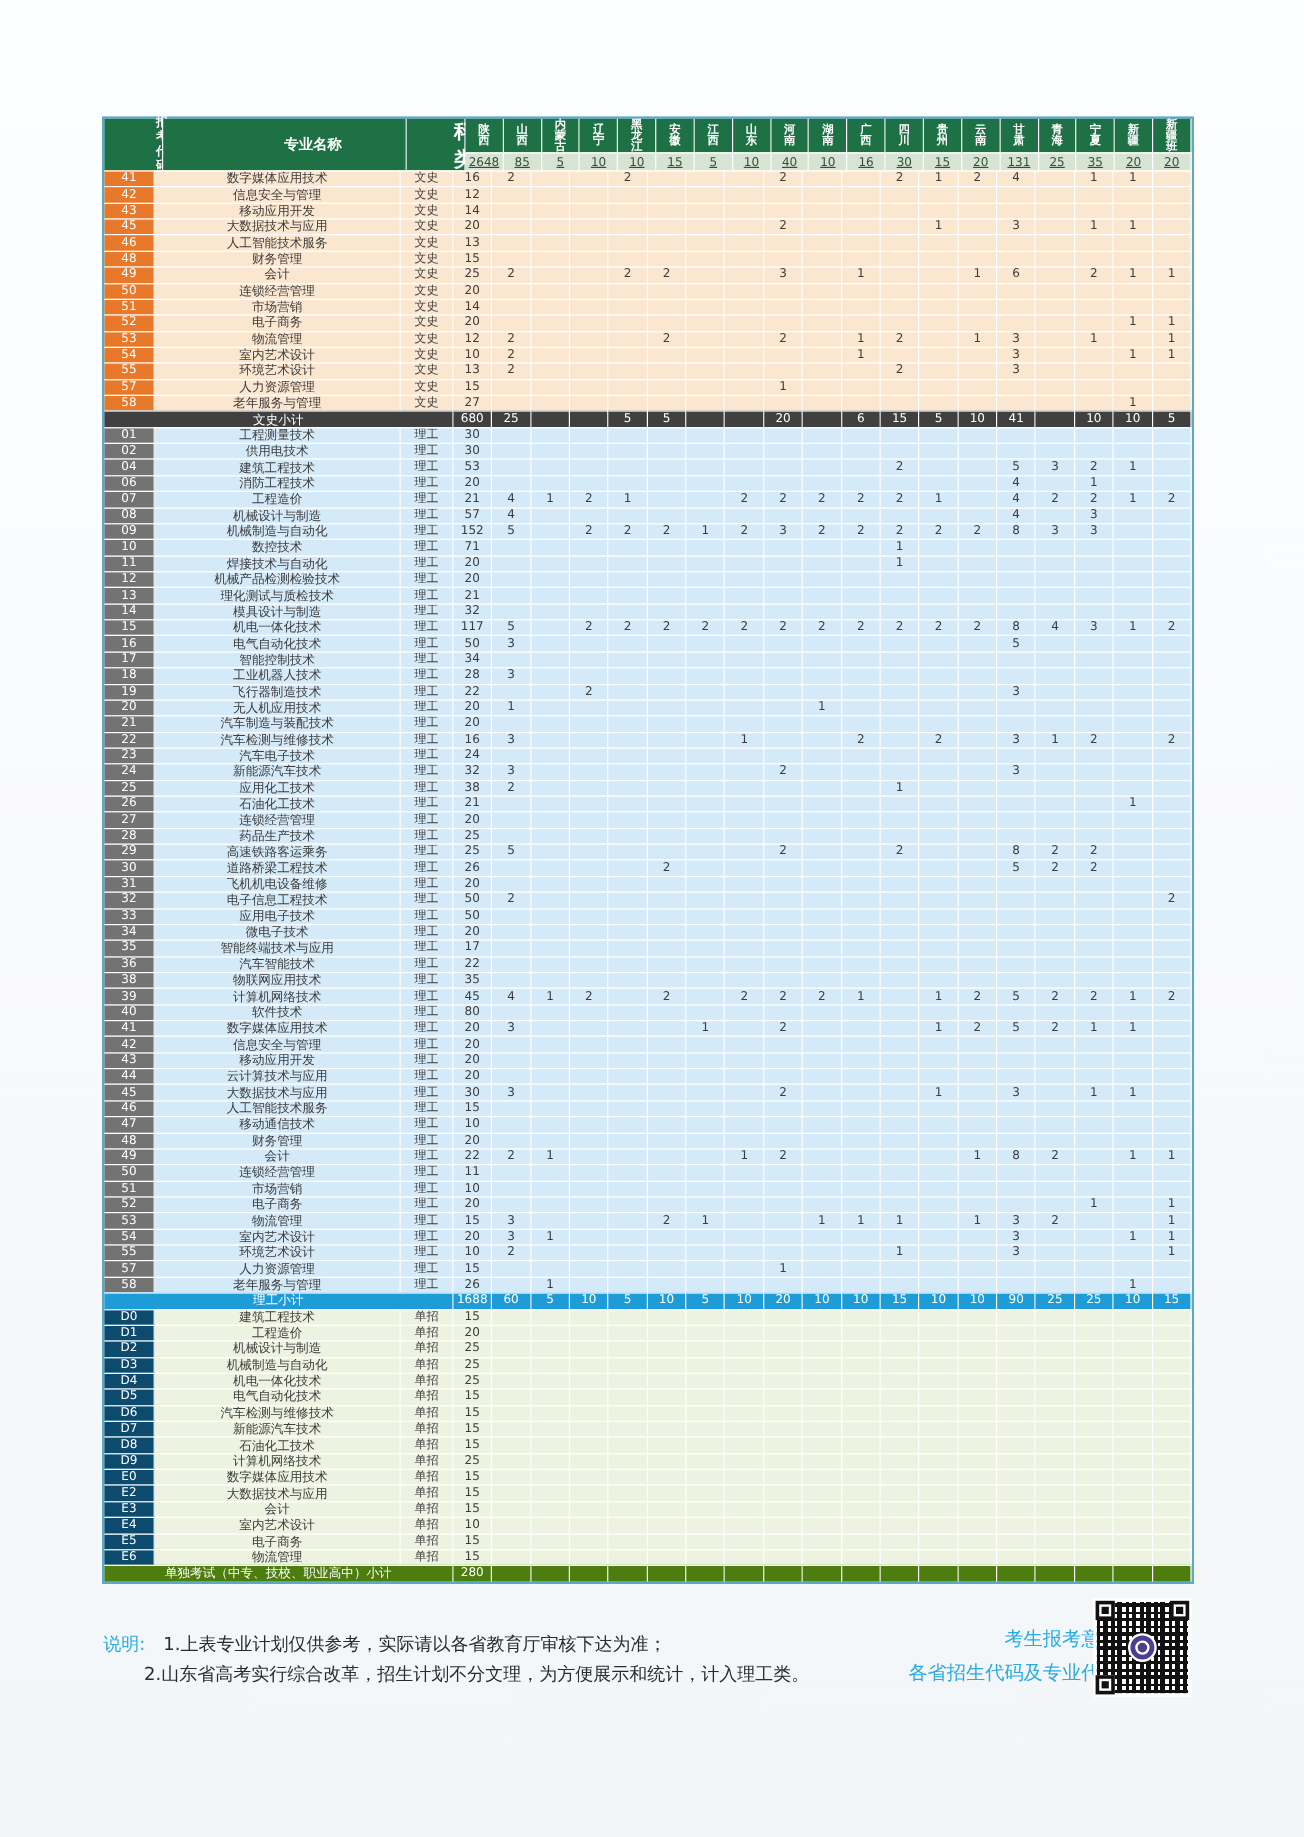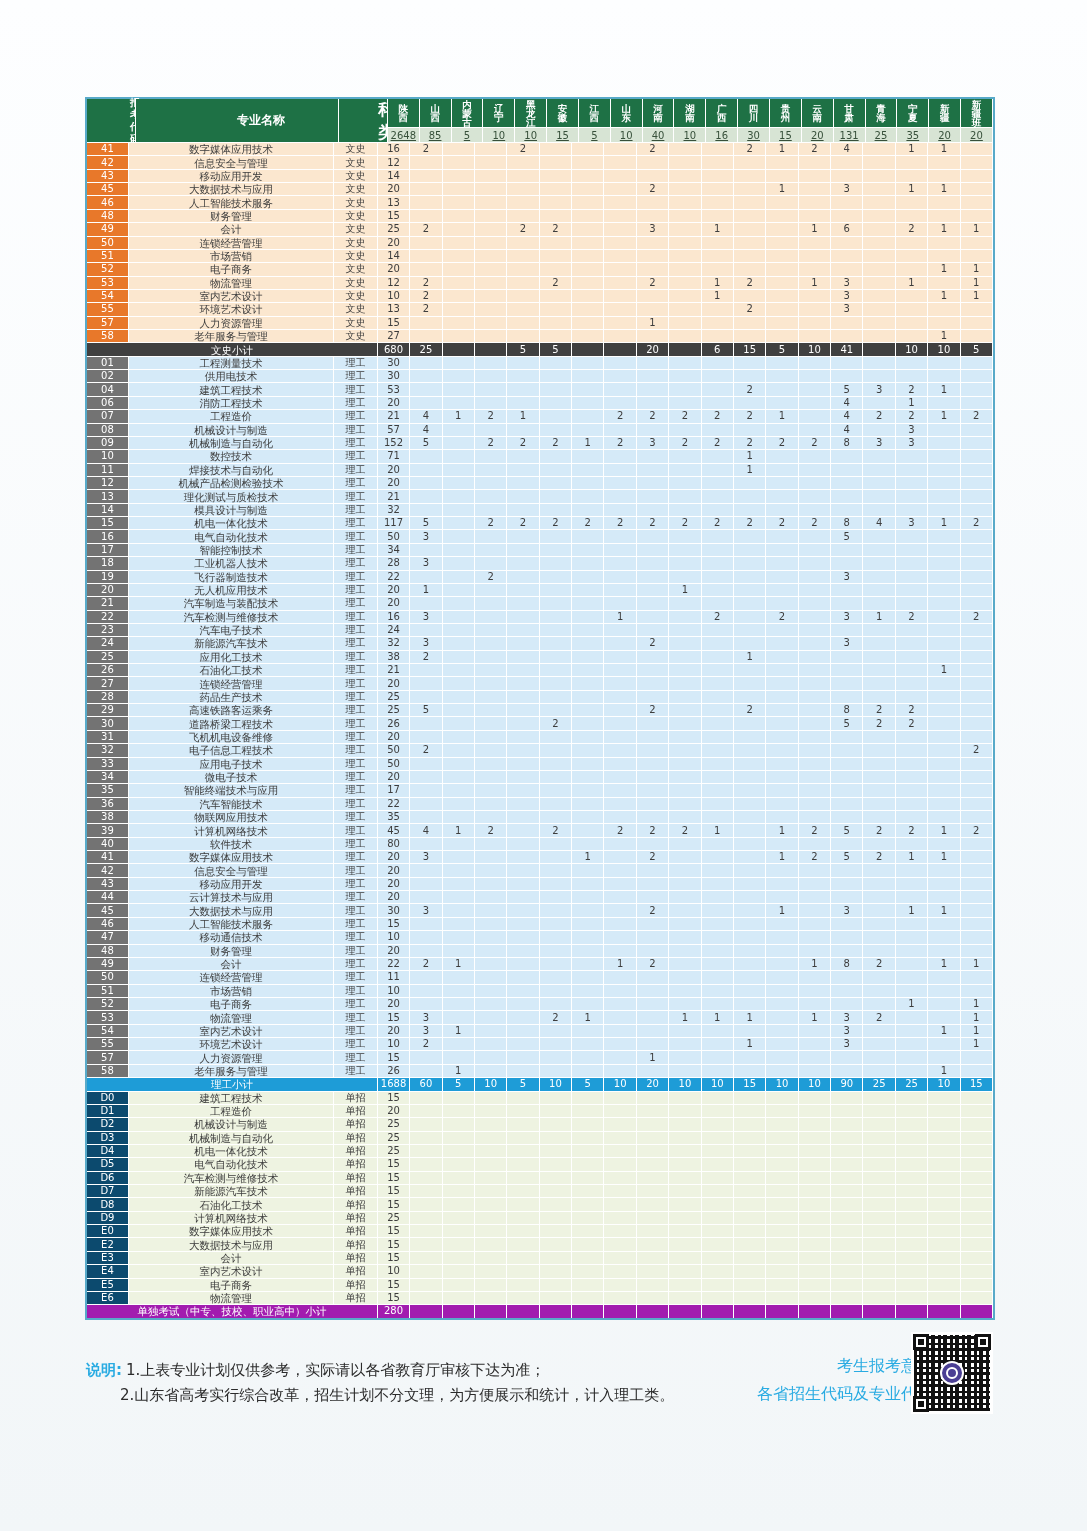--- a/index.html
+++ b/index.html
@@ -43,23 +43,23 @@
   .c.num{width:32.5px}
   .c.sublabel{width:292px;color:#fff;font-size:10.5px}
   .sec-ws .c{background:#fbe7cf}
   .sec-ws .c.code{background:#e8782a}
   .sec-lg .c{background:#d5eaf8}
   .sec-lg .c.code{background:#737373}
   .sec-dz .c{background:#eef3e1}
   .sec-dz .c.code{background:#0c4a6e}
   .sub-ws .c{background:#404040;color:#fff}
   .sub-lg .c{background:#1e9cd7;color:#fff}
-  .sub-dz .c{background:#a21caf;color:#fff}
+  .sub-dz .c{background:#4d7c0f;color:#fff}
   .notes{position:absolute;left:86px;top:1358px;width:610px;font-size:15px;color:#2b2b2b;line-height:25px}
-  .notes-label{color:#29abe2;font-weight:bold;margin-right:4px}
+  .notes-label{color:#29abe2;font-weight:normal;margin-right:15px}
   .note-line2{margin-left:34px}
   .links{
     position:absolute;left:655px;top:1352px;width:310px;text-align:right;
     color:#29abe2;font-size:16px;line-height:28px;
   }
   .qr{position:absolute;left:911px;top:1332px;width:82px;height:82px;background:#fff}
   .qr-pattern{
     position:absolute;left:3px;top:3px;right:3px;bottom:3px;
     background:
       repeating-linear-gradient(0deg,#111 0 3px,transparent 3px 6px,#111 6px 8px,transparent 8px 12px),

